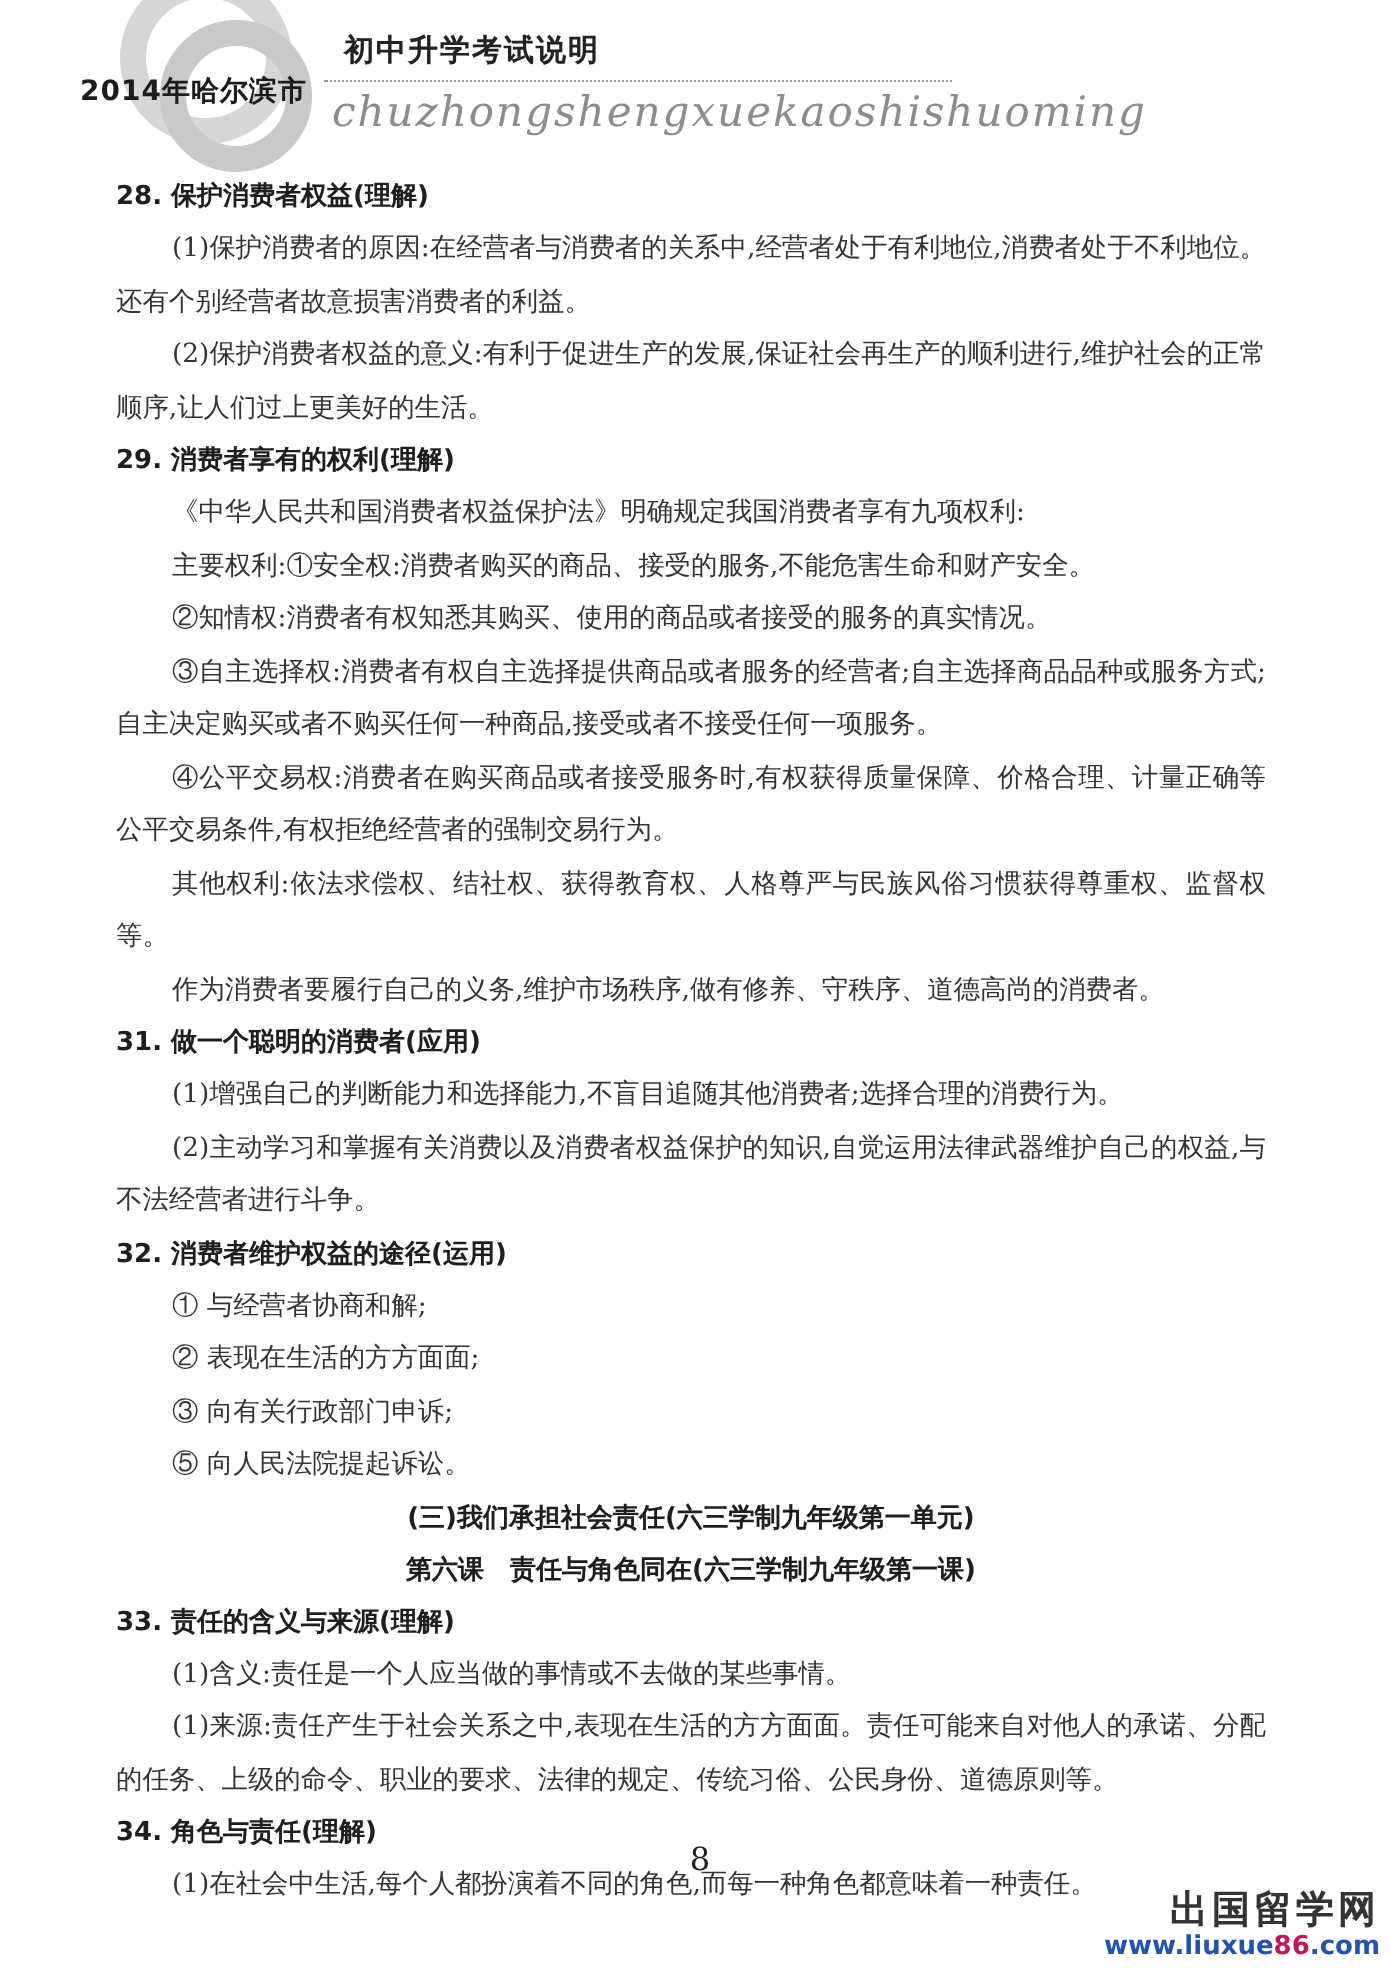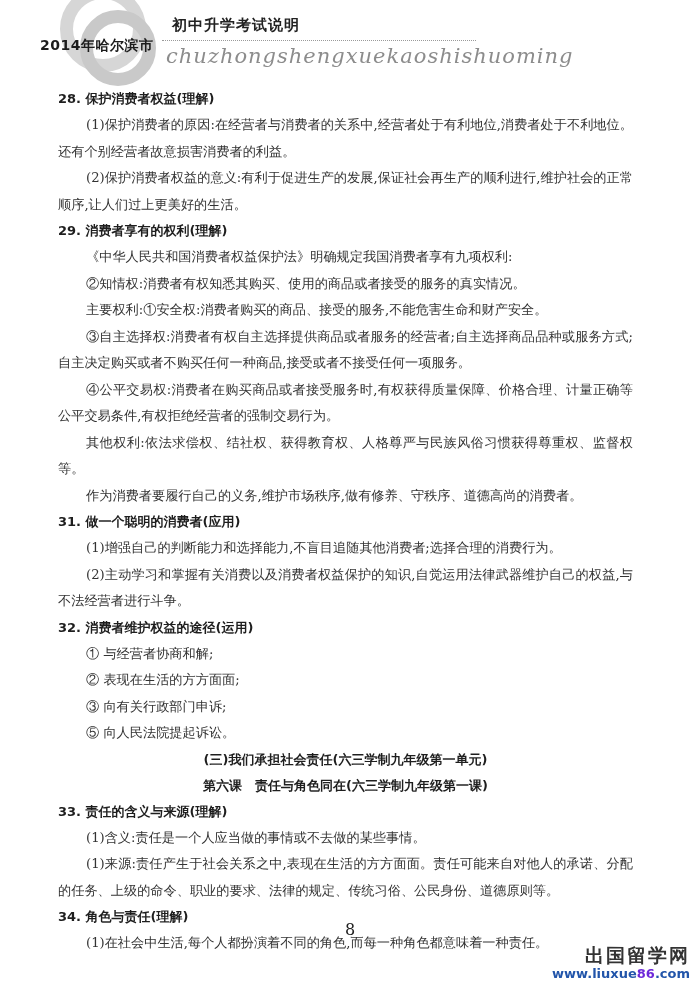--- a/index.html
+++ b/index.html
@@ -52,21 +52,21 @@
     }
     .watermark { position: absolute; right: 10px; top: 944px; text-align: right; }
     .wm-cn {
       font-family: "DejaVu Sans", sans-serif; font-size: 19px; font-weight: bold;
       color: #333; letter-spacing: 2px; line-height: 22px;
     }
     .wm-url {
       font-family: "DejaVu Sans", sans-serif; font-size: 13px; font-weight: bold;
       color: #2255aa; line-height: 16px;
     }
-    .wm-url .hl { color: #6d28d9; }
+    .wm-url .hl { color: #be185d; }
   </style>
 </head>
 <body>
 
 <div class="header">
   <div class="logo-ring ring1"></div>
   <div class="logo-ring ring2"></div>
   <div class="city">2014年哈尔滨市</div>
   <div class="doc-title">初中升学考试说明</div>
   <div class="dotline"></div>
@@ -76,22 +76,22 @@
 <div class="content">
   <div>
     <div class="heading">28. 保护消费者权益(理解)</div>
     <div class="para indent">(1)保护消费者的原因:在经营者与消费者的关系中,经营者处于有利地位,消费者处于不利地位。还有个别经营者故意损害消费者的利益。</div>
     <div class="para indent">(2)保护消费者权益的意义:有利于促进生产的发展,保证社会再生产的顺利进行,维护社会的正常顺序,让人们过上更美好的生活。</div>
   </div>
 
   <div>
     <div class="heading">29. 消费者享有的权利(理解)</div>
     <div class="para indent">《中华人民共和国消费者权益保护法》明确规定我国消费者享有九项权利:</div>
+    <div class="para indent">主要权利:①安全权:消费者购买的商品、接受的服务,不能危害生命和财产安全。</div>
     <div class="para indent">②知情权:消费者有权知悉其购买、使用的商品或者接受的服务的真实情况。</div>
-    <div class="para indent">主要权利:①安全权:消费者购买的商品、接受的服务,不能危害生命和财产安全。</div>
     <div class="para indent">③自主选择权:消费者有权自主选择提供商品或者服务的经营者;自主选择商品品种或服务方式;自主决定购买或者不购买任何一种商品,接受或者不接受任何一项服务。</div>
     <div class="para indent">④公平交易权:消费者在购买商品或者接受服务时,有权获得质量保障、价格合理、计量正确等公平交易条件,有权拒绝经营者的强制交易行为。</div>
     <div class="para indent">其他权利:依法求偿权、结社权、获得教育权、人格尊严与民族风俗习惯获得尊重权、监督权等。</div>
   </div>
 
   <div>
     <div class="para indent">作为消费者要履行自己的义务,维护市场秩序,做有修养、守秩序、道德高尚的消费者。</div>
   </div>
 
   <div>

